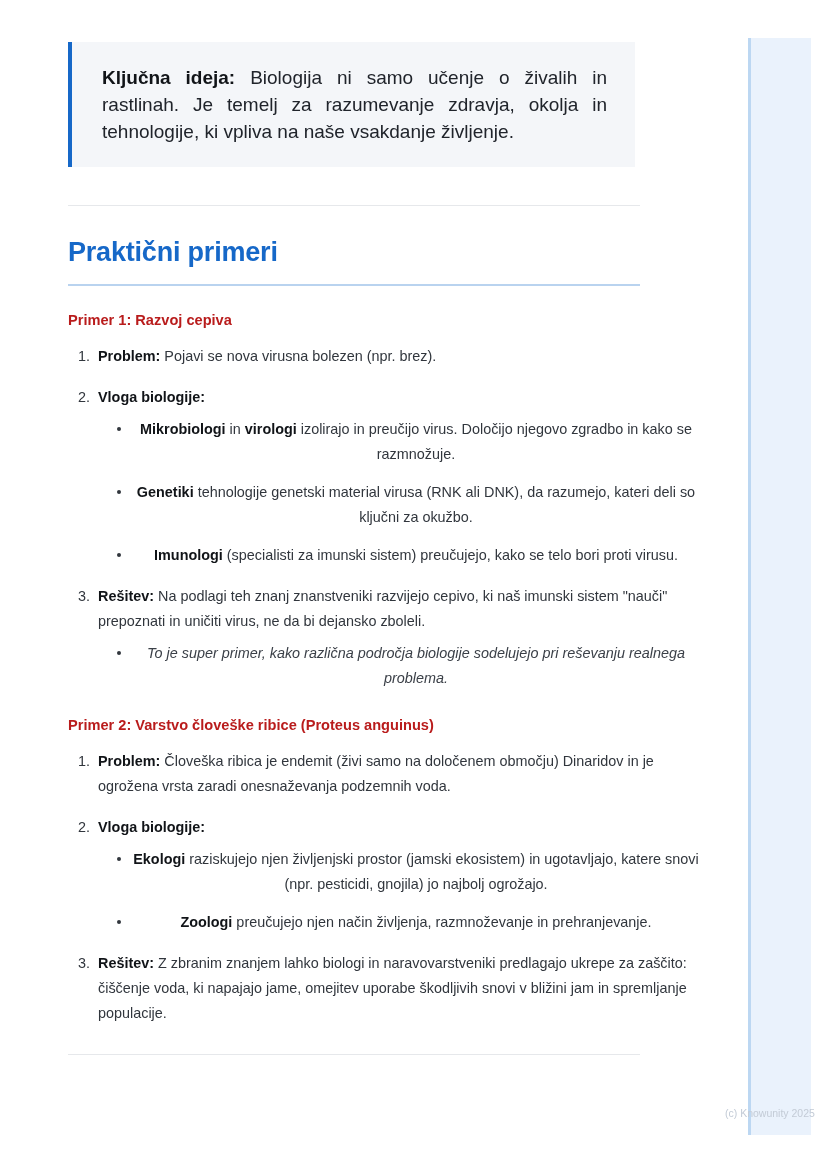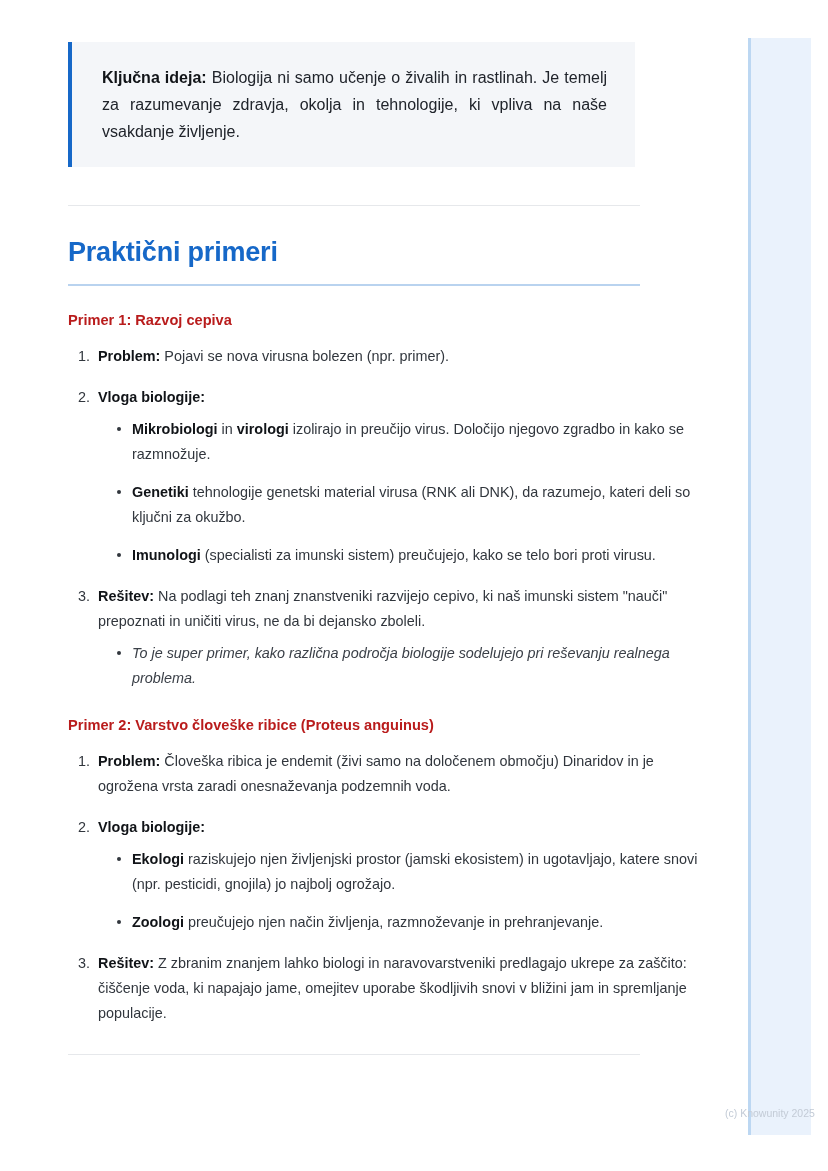--- a/index.html
+++ b/index.html
@@ -41,21 +41,21 @@
   
   .callout {
     width: 567px;
     background: #f4f6f9;
     border-left: 4px solid #1668c8;
     box-sizing: border-box;
     padding: 22px 28px 22px 30px;
   }
   .callout p {
     margin: 0;
-    font-size: 16px;
+    font-size: 19px;
     line-height: 27px;
     color: #20242b;
     text-align: justify;
     text-justify: inter-word;
   }
   .callout b { font-weight: 700; color: #111418; }
 
   
   .rule {
     width: 572px;
@@ -105,20 +105,21 @@
   }
   ol.steps > li:last-child { margin-bottom: 0; }
   ol.steps > li::marker { color: #31363d; font-size: 14.4px; }
   ol.steps b { font-weight: 700; color: #111418; }
 
   
   ul.subs {
     margin: 6px 0 0 0;
     padding: 0 0 0 18px;
     list-style: none;
+    text-align: center;
   }
   ul.subs > li {
     position: relative;
     font-size: 14.4px;
     line-height: 25px;
     color: #31363d;
     margin: 0 0 13px 0;
     padding-left: 16px;
   }
   ul.subs > li:last-child { margin-bottom: 0; }
@@ -164,21 +165,21 @@
   </div>
 
   <div class="rule"></div>
 
   <h1 class="section-title">Praktični primeri</h1>
   <div class="title-underline"></div>
 
   <div id="examples-container">
       <h2 class="example-title">Primer 1: Razvoj cepiva</h2>
       <ol class="steps">
-        <li><b>Problem:</b><span> Pojavi se nova virusna bolezen (npr. primer).</span></li>
+        <li><b>Problem:</b><span> Pojavi se nova virusna bolezen (npr. brez).</span></li>
         <li><b>Vloga biologije:</b><span></span><ul class="subs">
             <li><b>Mikrobiologi</b><span> in </span><b>virologi</b><span> izolirajo in preučijo virus. Določijo njegovo zgradbo in kako se razmnožuje.</span></li>
             <li><b>Genetiki</b><span> tehnologije genetski material virusa (RNK ali DNK), da razumejo, kateri deli so ključni za okužbo.</span></li>
             <li><b>Imunologi</b><span> (specialisti za imunski sistem) preučujejo, kako se telo bori proti virusu.</span></li>
           </ul></li>
         <li><b>Rešitev:</b><span> Na podlagi teh znanj znanstveniki razvijejo cepivo, ki naš imunski sistem "nauči" prepoznati in uničiti virus, ne da bi dejansko zboleli.</span><ul class="subs">
             <li class="italic"><span>To je super primer, kako različna področja biologije sodelujejo pri reševanju realnega problema.</span></li>
           </ul></li>
       </ol>
       <h2 class="example-title">Primer 2: Varstvo človeške ribice (Proteus anguinus)</h2>

